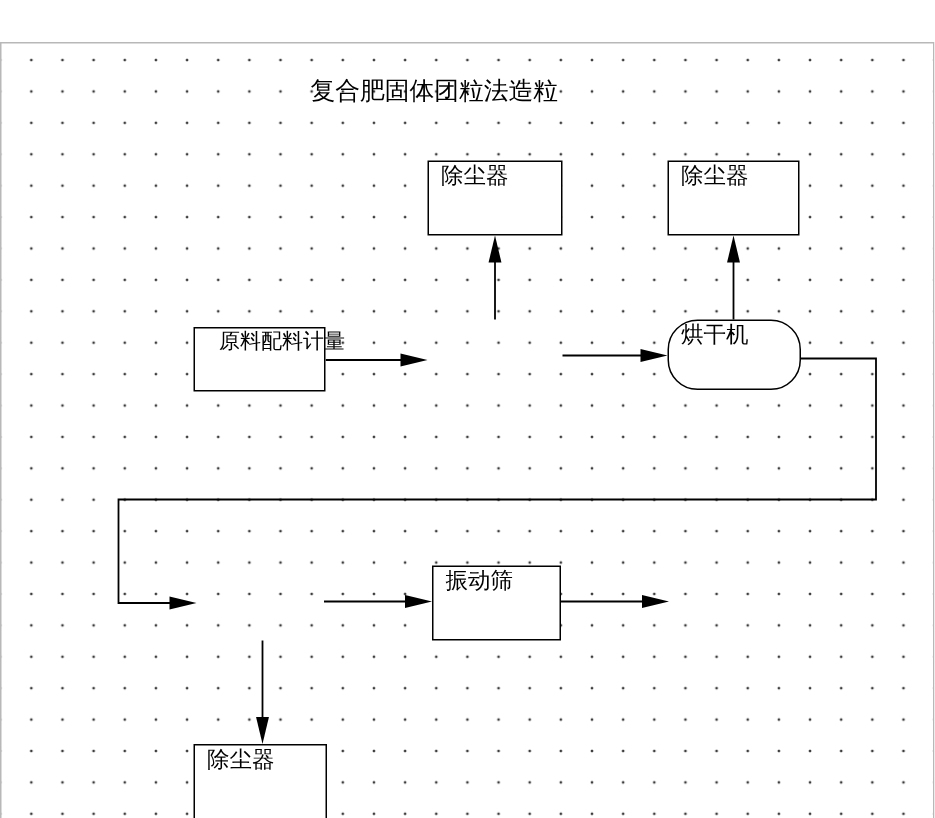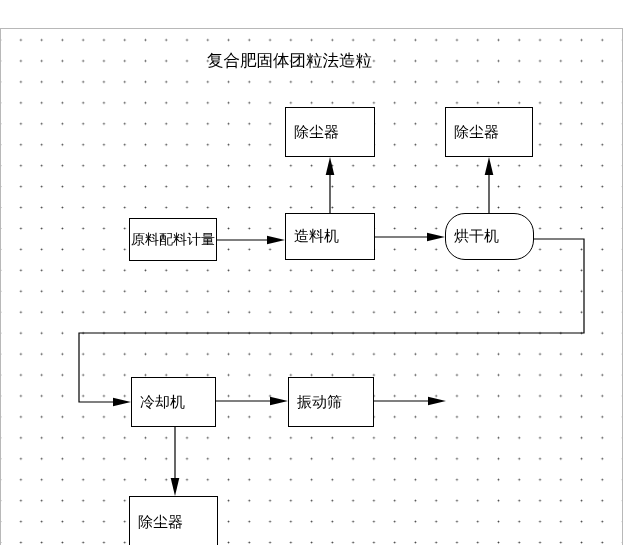--- a/index.html
+++ b/index.html
@@ -26,27 +26,26 @@
     color: #000;
     white-space: nowrap;
     letter-spacing: 0px;
   }
   .node {
     position: absolute;
     box-sizing: border-box;
     border: 1.4px solid #000;
     background: #ffffff;
     display: flex;
-    align-items: center;
     font-size: 15px;
     color: #000;
     padding-left: 8px;
     white-space: nowrap;
   }
-  .node.tight { padding-left: 1px; font-size: 14px; }
+  .node.tight { padding-left: 16px; font-size: 14px; }
   .wires { position: absolute; left: 0; top: 0; width: 623px; height: 545px; }
   .wires polyline, .wires line { stroke: #000; stroke-width: 1.2; fill: none; }
   .wires polygon { fill: #000; stroke: none; }
 </style>
 </head>
 <body>
 
 <div class="canvas">
 
   <div class="title">复合肥固体团粒法造粒</div>
@@ -83,31 +82,25 @@
   </div>
 
   <div class="node" style="left:444px; top:78px; width:88px; height:50px;">
     <span>除尘器</span>
   </div>
 
   <div class="node tight" style="left:128px; top:189px; width:88px; height:43px;">
     <span>原料配料计量</span>
   </div>
 
-  <div class="node" style="left:284px; top:184px; width:90px; height:47px;">
-    <span>造料机</span>
-  </div>
 
   <div class="node" style="left:444px; top:184px; width:89px; height:47px;border-radius:20px;">
     <span>烘干机</span>
   </div>
 
-  <div class="node" style="left:130px; top:348px; width:85px; height:50px;">
-    <span>冷却机</span>
-  </div>
 
   <div class="node" style="left:287px; top:348px; width:86px; height:50px;">
     <span>振动筛</span>
   </div>
 
 
   <div class="node" style="left:128px; top:467px; width:89px; height:52px;">
     <span>除尘器</span>
   </div>
 

